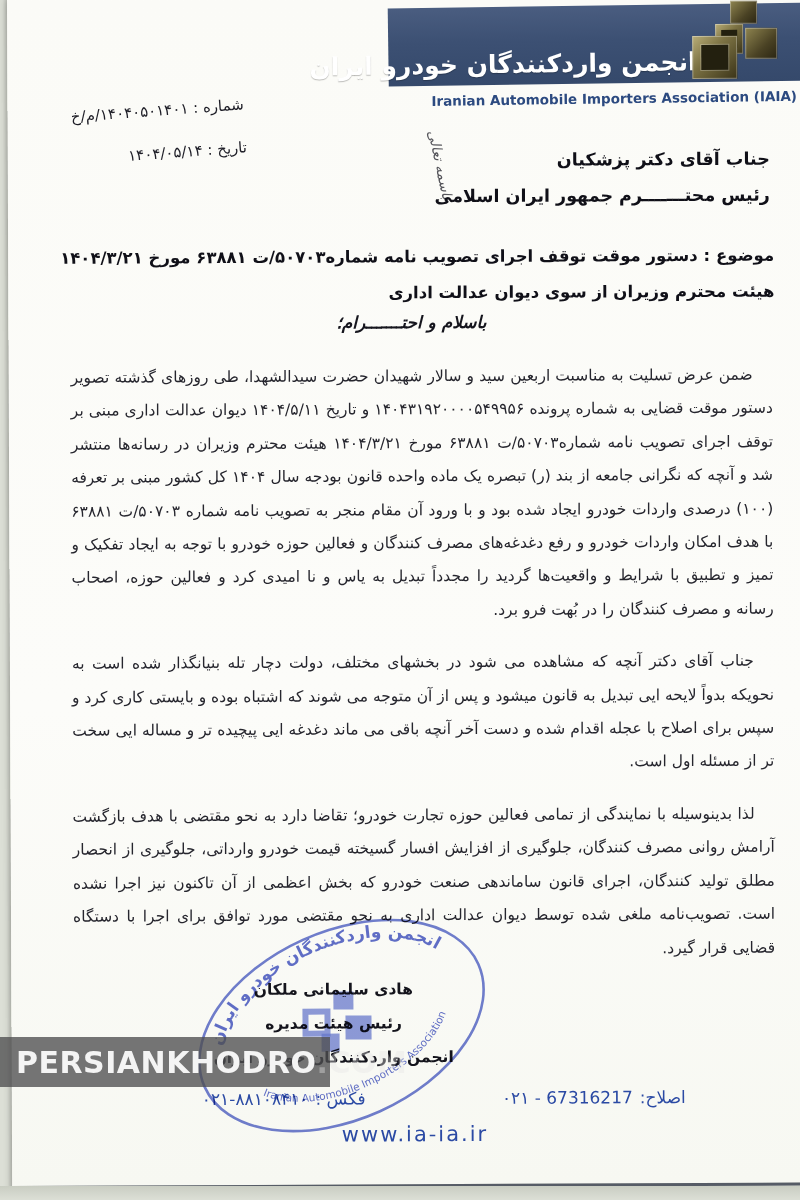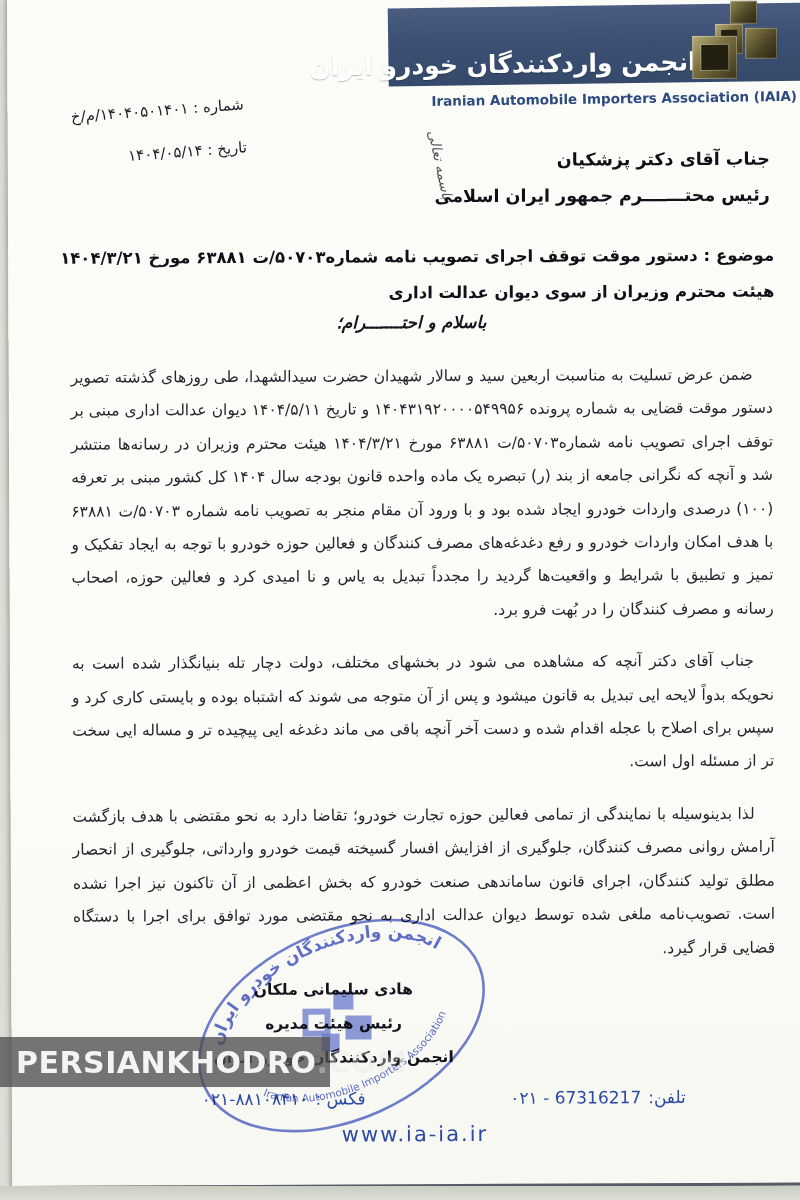--- a/index.html
+++ b/index.html
@@ -150,21 +150,21 @@
       </svg>
     </div>
 
     <div class="contacts">
       <div class="cgroup">
         <span class="cnum">۰۲۱-۸۸۱۰۸۴۱۰</span>
         <span class="clabel">فکس :</span>
       </div>
       <div class="cgroup">
         <span class="cnum">۰۲۱ - 67316217</span>
-        <span class="clabel">تلفن:</span>
+        <span class="clabel">اصلاح:</span>
       </div>
     </div>
     <div class="website">www.ia-ia.ir</div>
 
   </div>
 
   <div class="watermark">
     <span>PERSIANKHODRO</span>
       <span class="dim">.COM</span>
   </div>

